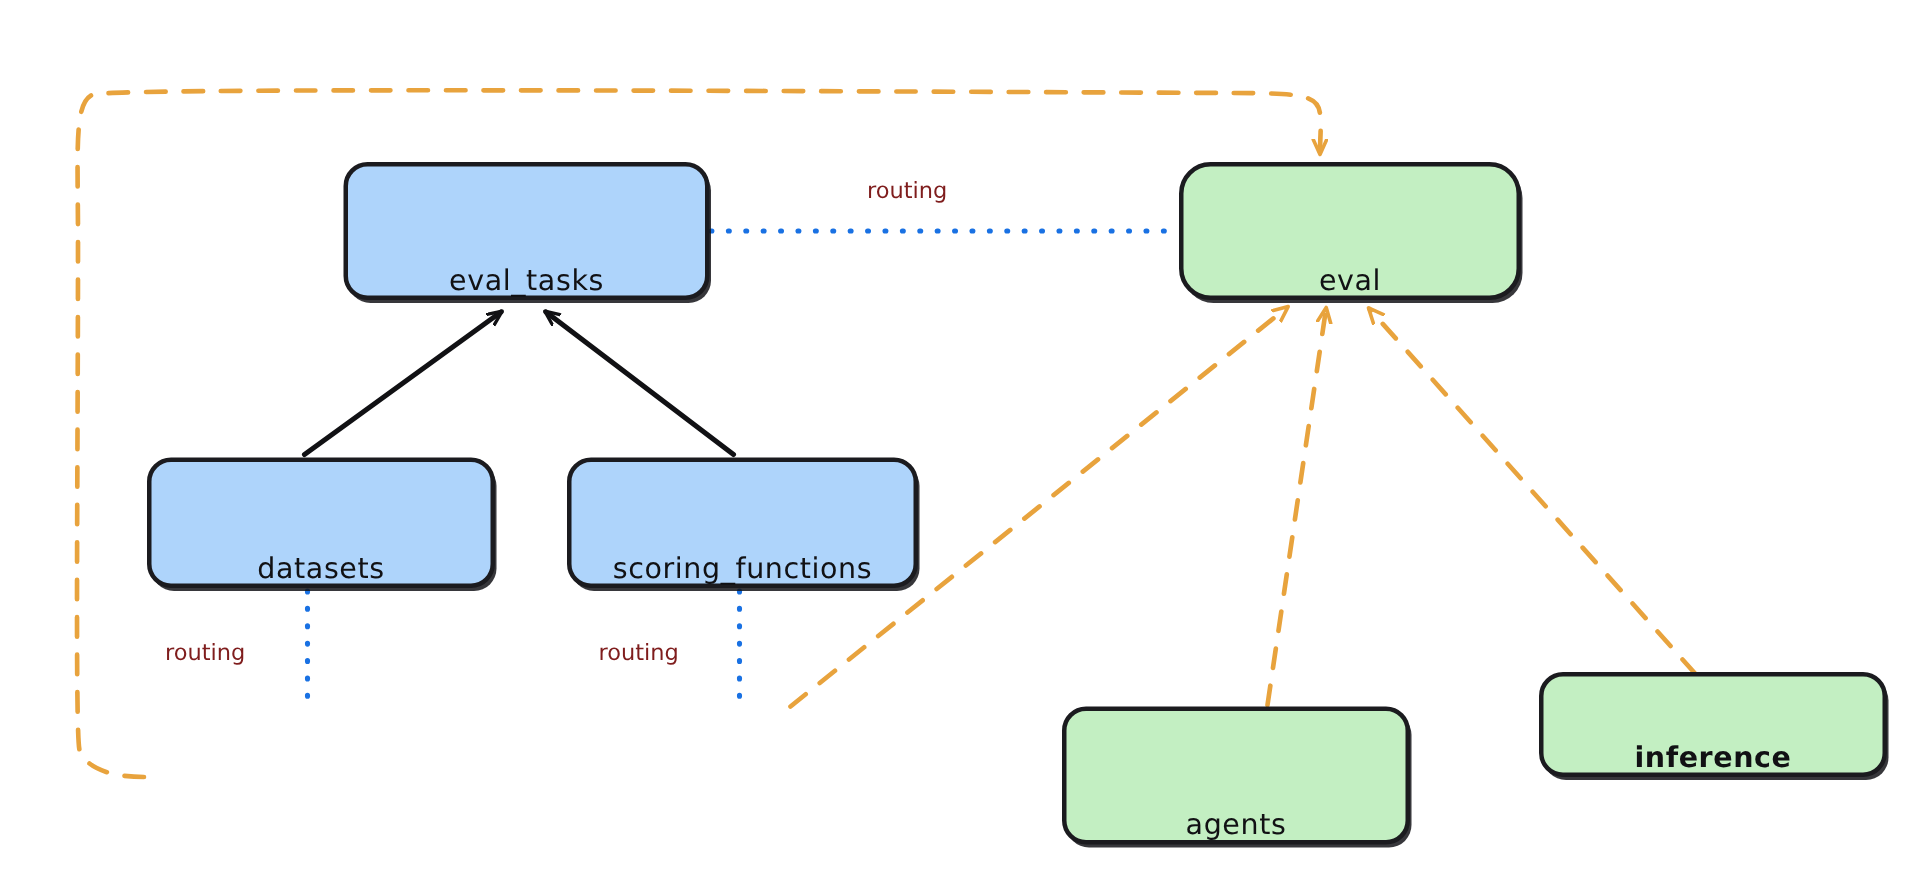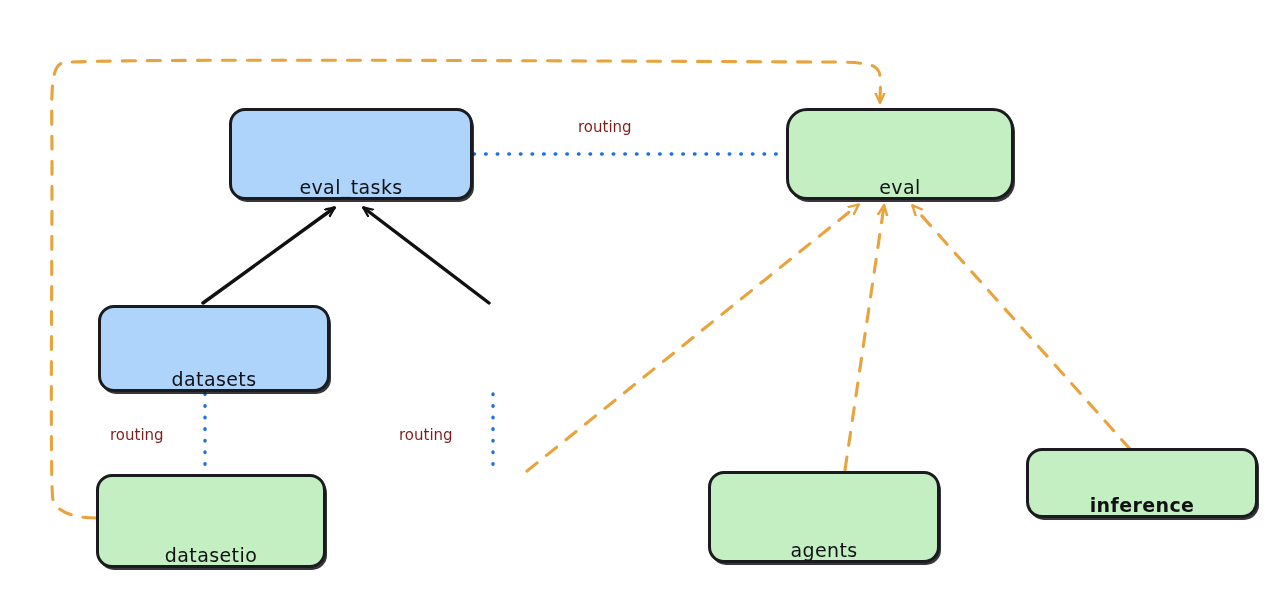--- a/index.html
+++ b/index.html
@@ -102,24 +102,24 @@
   </div>
 
   <div class="node green" style="left:786px; top:108px; width:228px; height:92px;border-radius:21px;">
     <span class="node-label">eval</span>
   </div>
 
   <div class="node blue" style="left:98px; top:305px; width:232px; height:87px;">
     <span class="node-label">datasets</span>
   </div>
 
+  <div class="node blue" style="left:378px; top:305px; width:234px; height:87px;">
+    <span class="node-label">scoring_functions</span>
+  </div>
 
-  <div class="node green" style="left:96px; top:474px; width:230px; height:94px;">
-    <span class="node-label">datasetio</span>
-  </div>
 
 
   <div class="node green" style="left:708px; top:471px; width:232px; height:92px;">
     <span class="node-label">agents</span>
   </div>
 
   <div class="node green" style="left:1026px; top:448px; width:232px; height:70px;font-weight:bold;">
     <span class="node-label">inference</span>
   </div>
 

